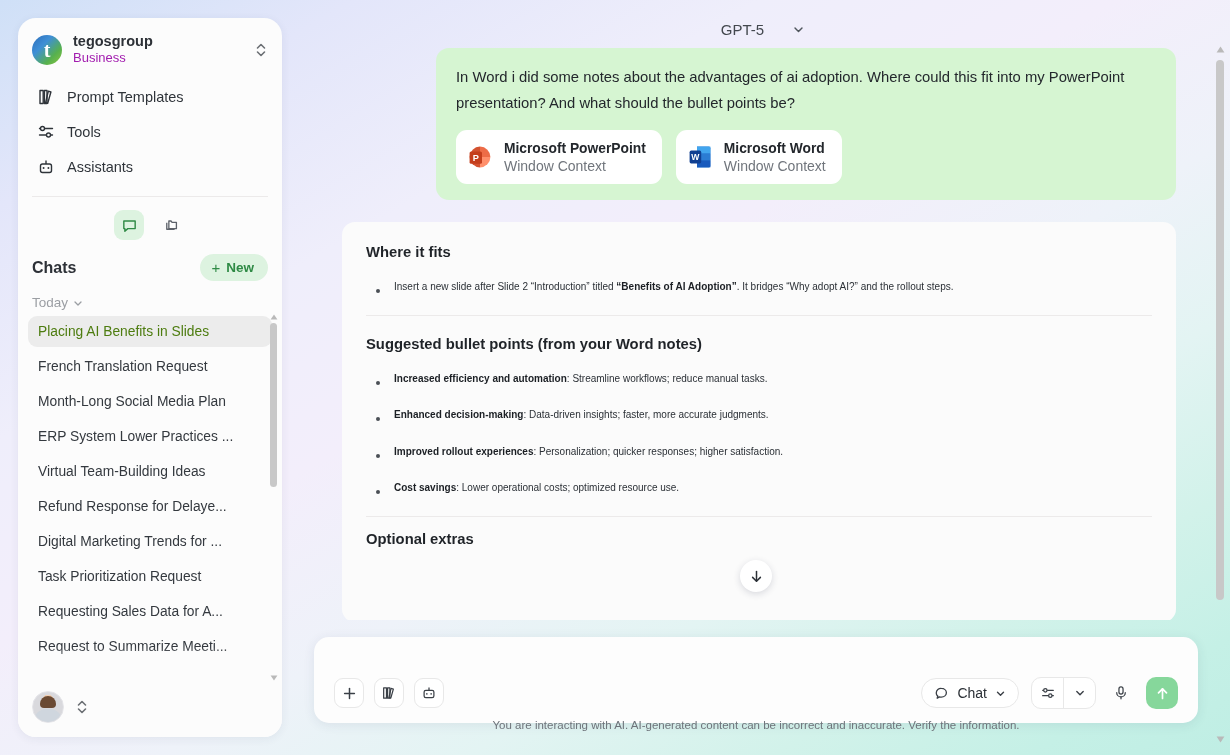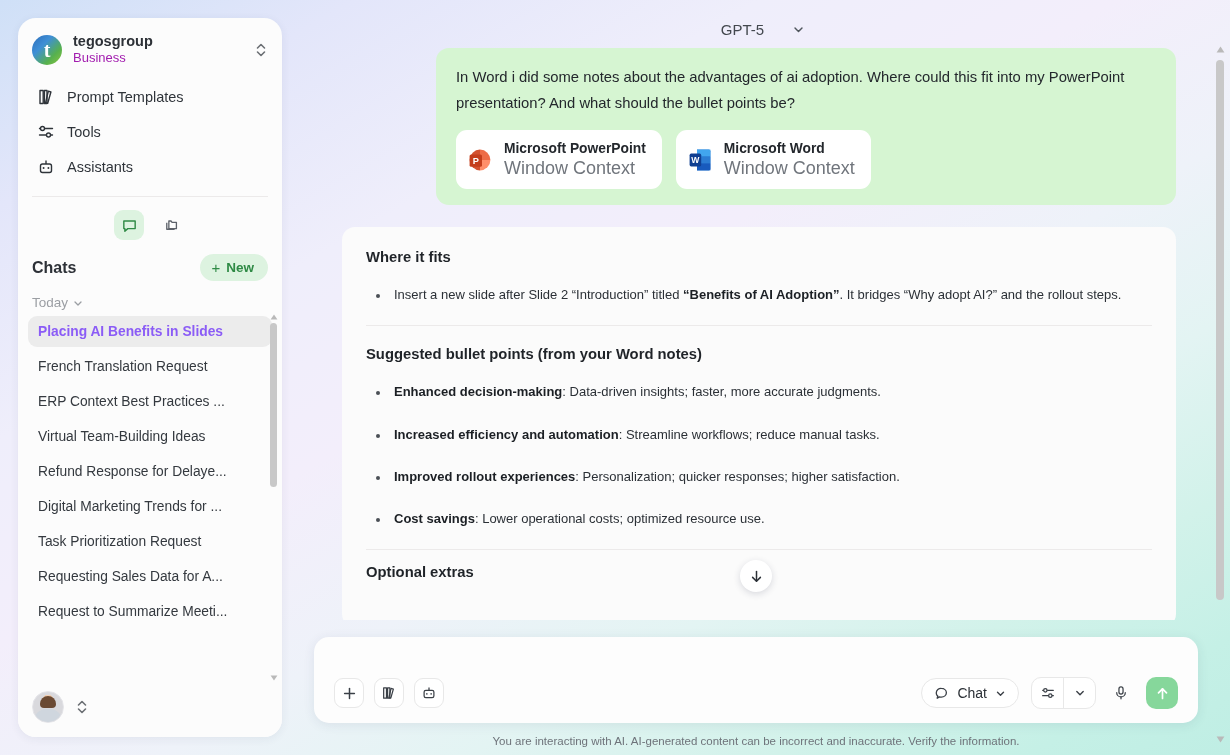--- a/index.html
+++ b/index.html
@@ -119,21 +119,21 @@
     position: relative;
     padding: 2px 10px 0 10px;
   }
   .chat-item {
     font-size: 13.8px; color: #34393f;
     padding: 8px 10px; border-radius: 9px;
     margin-bottom: 4px;
     white-space: nowrap; overflow: hidden; text-overflow: ellipsis;
     cursor: pointer;
   }
-  .chat-item.selected { background: #ececec; font-weight: 700; color: #8b5cf6; }
+  .chat-item.selected { background: #ececec; font-weight: 400; color: #4d7c0f; }
   .chat-fade {
     position: absolute; left: 0; right: 0; bottom: 0; height: 34px;
     background: linear-gradient(to bottom, rgba(252,252,252,0), #fcfcfc 85%);
     pointer-events: none;
   }
 
   
   .sb-scroll {
     position: absolute; right: 3px; top: 0px; width: 10px; bottom: 0;
   }
@@ -212,42 +212,42 @@
   }
   .chips { display: flex; gap: 14px; margin-top: 13px; }
   .chip {
     display: flex; align-items: center; gap: 11px;
     background: #ffffff; border-radius: 11px;
     padding: 9px 16px 9px 11px;
     cursor: pointer;
   }
   .chip-ico { width: 26px; height: 26px; flex: 0 0 26px; }
   .chip-t1 { font-size: 13.8px; font-weight: 700; color: #23272c; line-height: 1.25; }
-  .chip-t2 { font-size: 18px; color: #70757c; line-height: 1.3; }
+  .chip-t2 { font-size: 14px; color: #70757c; line-height: 1.3; }
 
   .assistant-card {
     margin: 0 22px 0 28px;
     background: #fbfbfb;
     border-radius: 13px;
     padding: 22px 24px 10px 24px;
     position: relative;
     height: 400px;
     overflow: hidden;
   }
   .a-head {
     font-size: 14.8px; font-weight: 700; color: #1f2328;
     margin-bottom: 18px;
   }
   .a-head.second { margin-top: 2px; }
   ul.a-list { list-style: none; }
   ul.a-list li {
     position: relative;
     padding-left: 28px;
     margin-bottom: 18px;
-    font-size: 13px; line-height: 1.85; color: #2b3036;
+    font-size: 10px; line-height: 1.85; color: #2b3036;
   }
   ul.a-list li::before {
     content: "";
     position: absolute; left: 10px; top: 11px;
     width: 4px; height: 4px; border-radius: 50%;
     background: #4a4f55;
   }
   ul.a-list li b { font-weight: 700; color: #1b1f24; }
   .a-rule { height: 1px; background: #eceaea; margin: 16px 0 20px 0; }
   .a-rule.lower { margin: 6px 0 14px 0; }
@@ -316,21 +316,21 @@
     cursor: pointer;
   }
   .send-btn {
     width: 32px; height: 32px; border-radius: 10px;
     background: #86d79b;
     display: flex; align-items: center; justify-content: center;
     cursor: pointer; border: none;
   }
 
   .disclaimer {
-    position: absolute; left: 0; right: 14px; bottom: 8px;
+    position: absolute; left: 0; right: 14px; bottom: 24px;
     text-align: center;
     font-size: 11.5px; color: #6e737a;
   }
 
   
   .main-scroll {
     position: absolute; right: 4px; top: 46px; bottom: 12px; width: 11px;
   }
   .ms-thumb {
     position: absolute; left: 1px; top: 14px; width: 8px; height: 540px;
@@ -424,21 +424,22 @@
     <span class="today-chev">
       <svg width="10" height="10" viewBox="0 0 10 10" fill="none" stroke="#9b9ea3" stroke-width="1.3" stroke-linecap="round" stroke-linejoin="round">
         <polyline points="2,4 5,7 8,4"></polyline>
       </svg>
     </span>
   </div>
 
   <div class="chat-scroll">
     <div class="chat-item selected">Placing AI Benefits in Slides</div>
     <div class="chat-item">French Translation Request</div>
-    <div class="chat-item">ERP Context Best Practices ...</div>
+    <div class="chat-item">Month-Long Social Media Plan</div>
+    <div class="chat-item">ERP System Lower Practices ...</div>
     <div class="chat-item">Virtual Team-Building Ideas</div>
     <div class="chat-item">Refund Response for Delaye...</div>
     <div class="chat-item">Digital Marketing Trends for ...</div>
     <div class="chat-item">Task Prioritization Request</div>
     <div class="chat-item">Requesting Sales Data for A...</div>
     <div class="chat-item">Request to Summarize Meeti...</div>
     <div class="chat-fade"></div>
 
     <div class="sb-scroll">
       <span class="sb-arrow-up">
@@ -522,22 +523,22 @@
     <div class="assistant-card">
       <div class="a-head">Where it fits</div>
       <ul class="a-list">
         <li><span>Insert a new slide after Slide 2 “Introduction” titled </span><b>“Benefits of AI Adoption”</b><span>. It bridges “Why adopt AI?” and the rollout steps.</span></li>
       </ul>
 
       <div class="a-rule"></div>
 
       <div class="a-head second">Suggested bullet points (from your Word notes)</div>
       <ul class="a-list">
+        <li><b>Increased efficiency and automation</b><span>: Streamline workflows; reduce manual tasks.</span></li>
         <li><b>Enhanced decision-making</b><span>: Data-driven insights; faster, more accurate judgments.</span></li>
-        <li><b>Increased efficiency and automation</b><span>: Streamline workflows; reduce manual tasks.</span></li>
         <li><b>Improved rollout experiences</b><span>: Personalization; quicker responses; higher satisfaction.</span></li>
         <li><b>Cost savings</b><span>: Lower operational costs; optimized resource use.</span></li>
       </ul>
 
       <div class="a-rule lower"></div>
 
       <div class="a-head">Optional extras</div>
     </div>
 
     <div class="scroll-down-btn">

